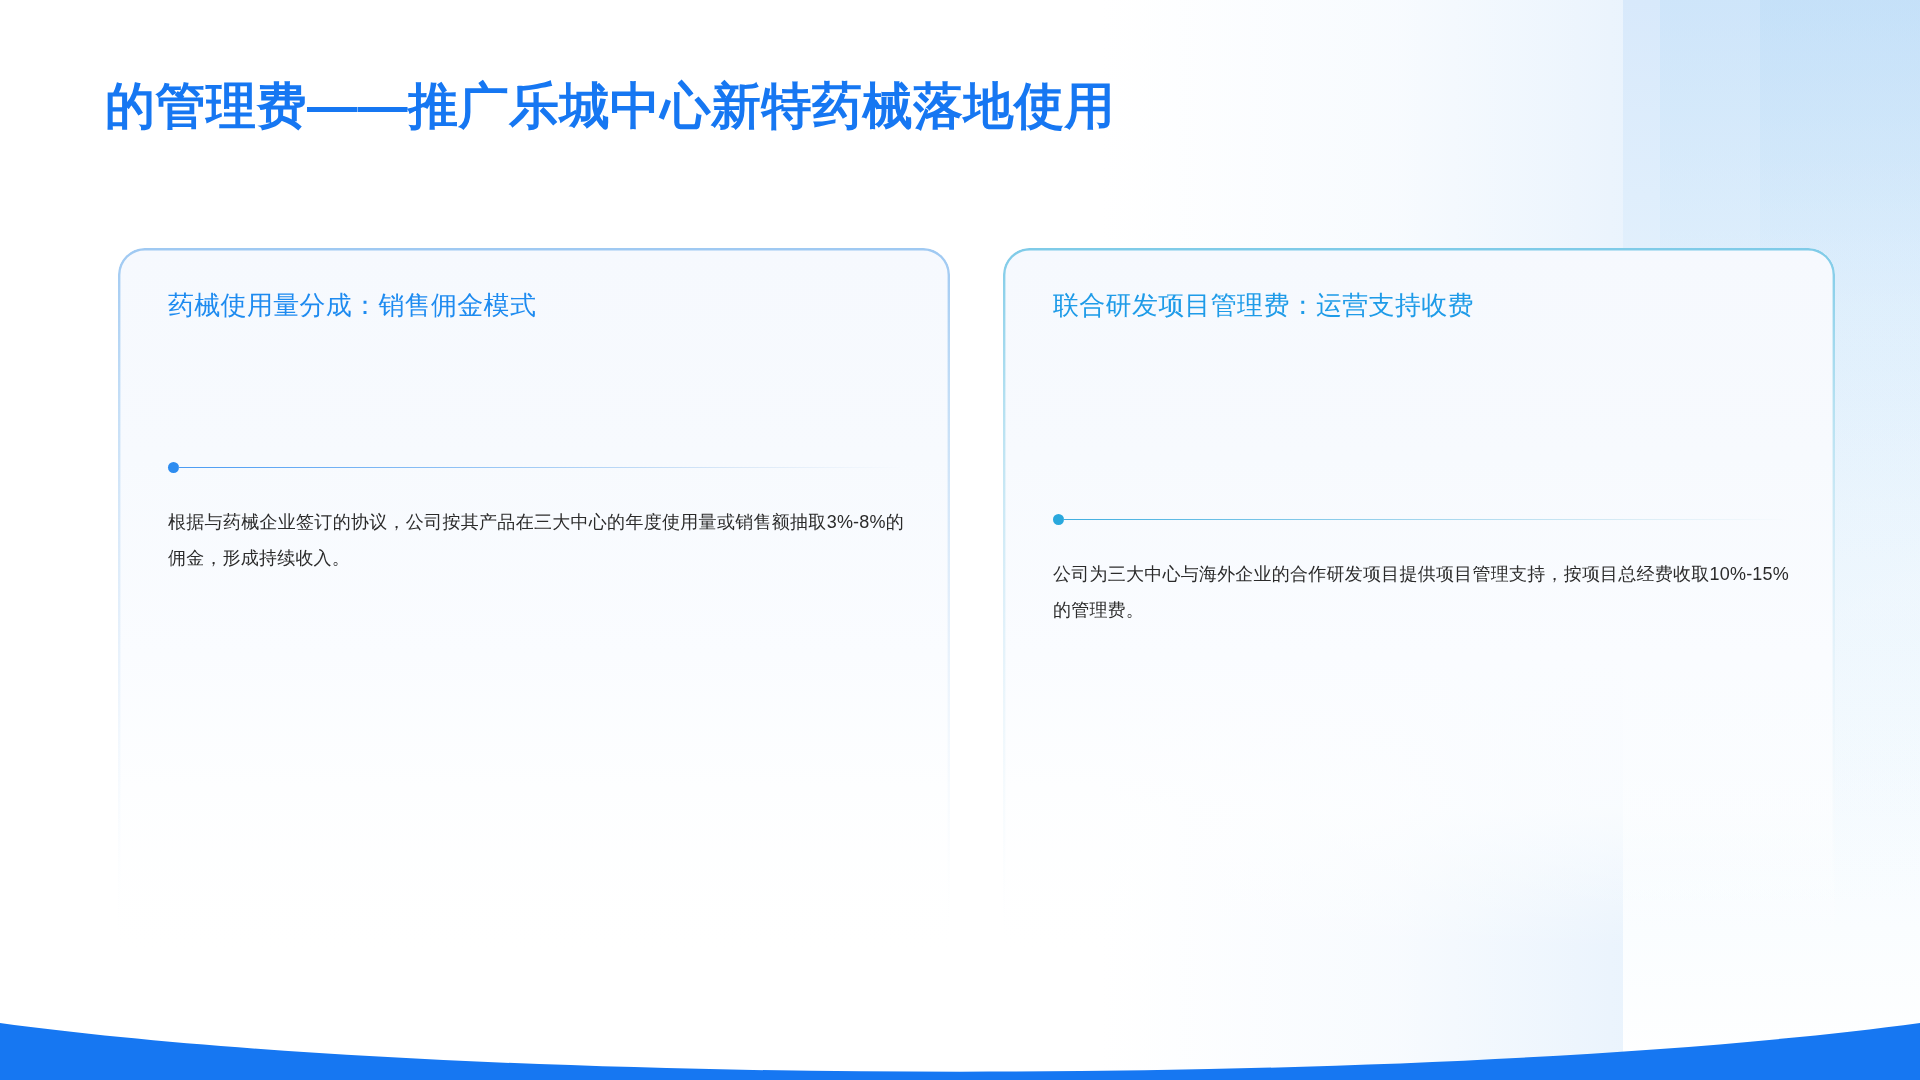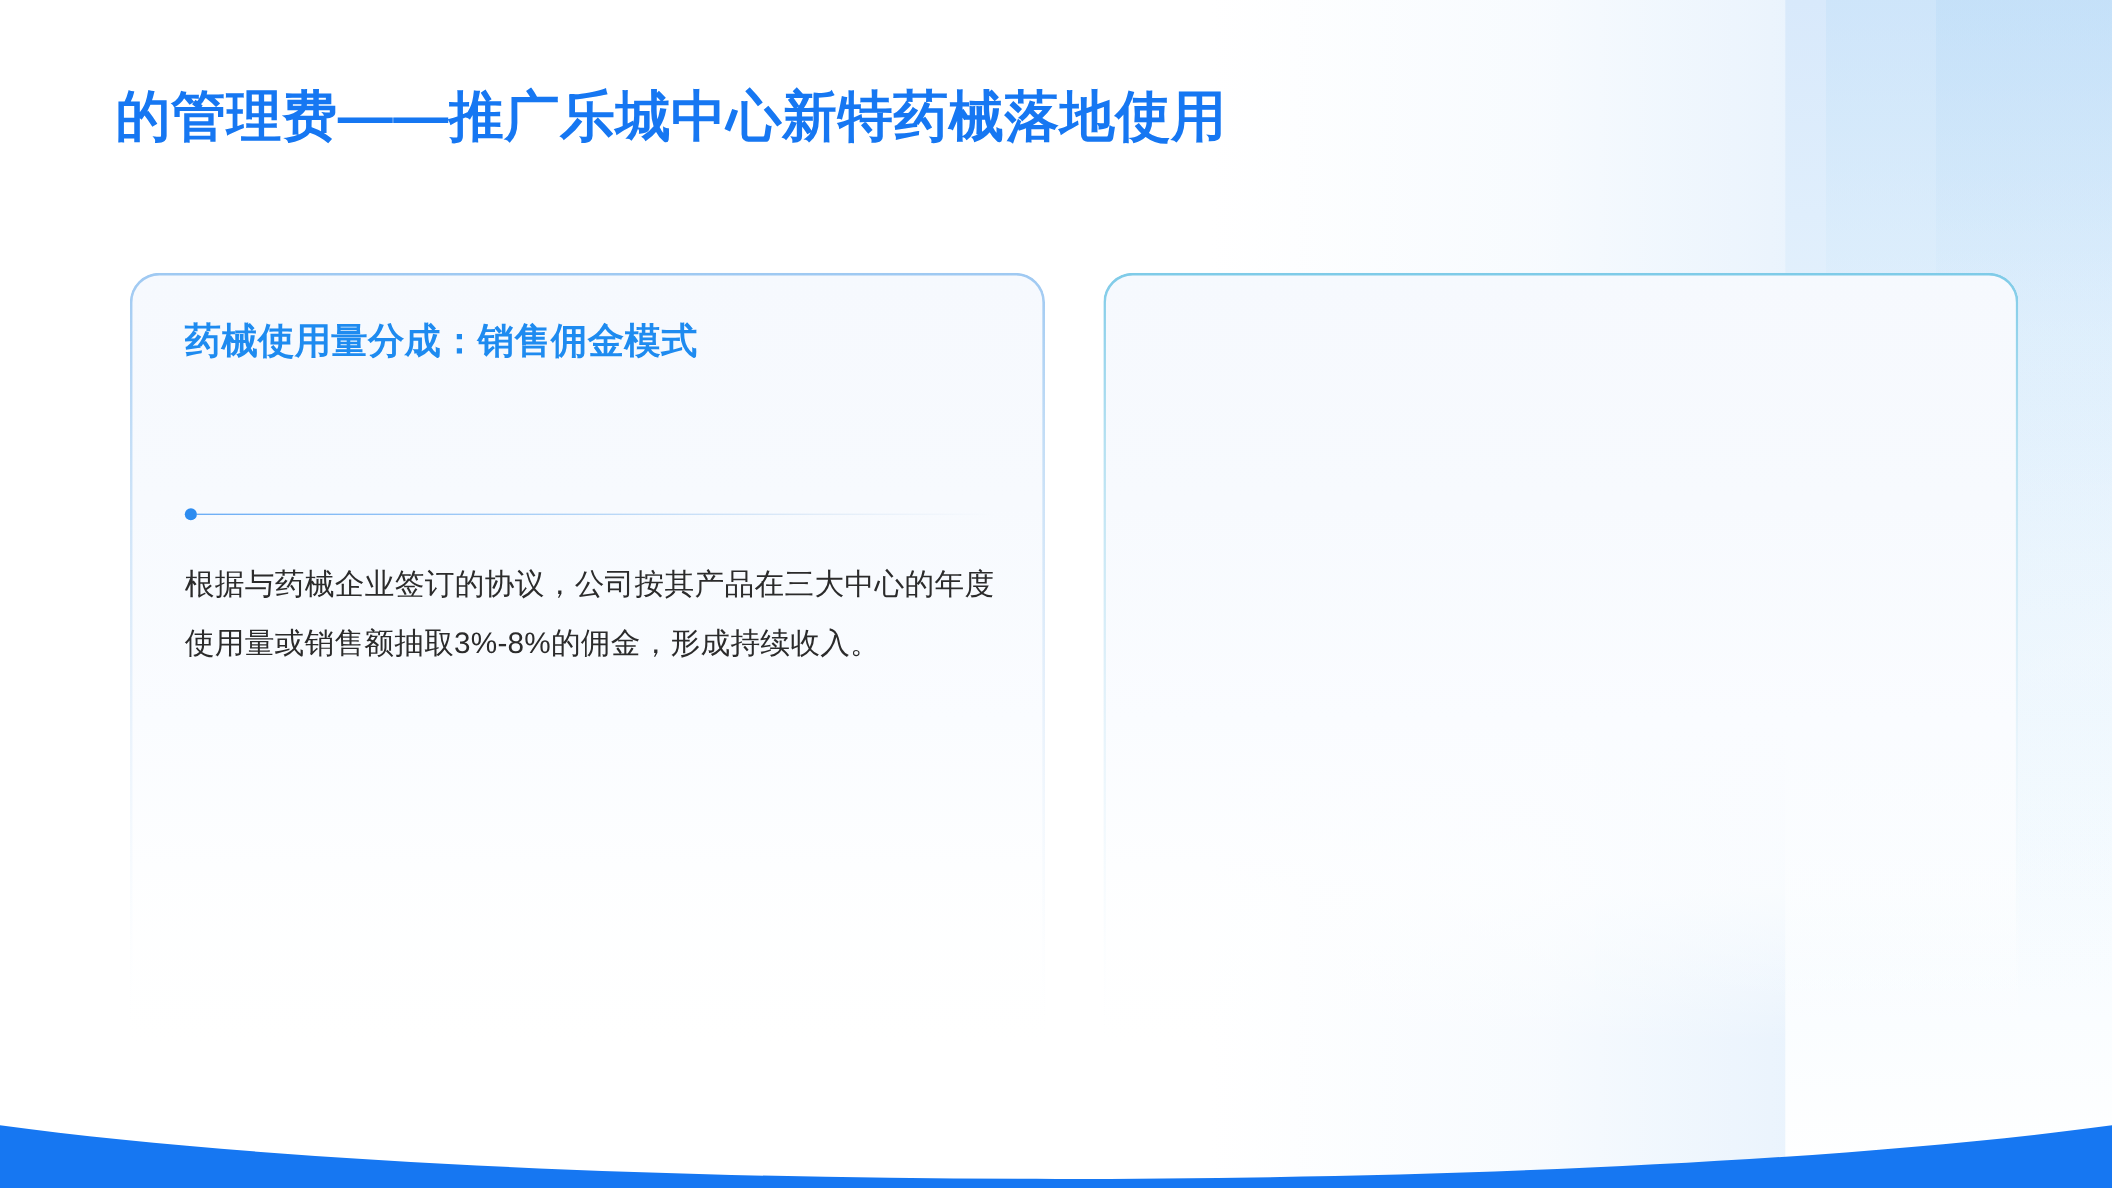--- a/index.html
+++ b/index.html
@@ -161,22 +161,22 @@
     right: 46px;
     top: 0;
     bottom: 0;
   }
 
   .card-title {
     position: absolute;
     left: 0;
     right: 0;
     top: 38px;
-    font-size: 33px;
-    font-weight: 700;
+    font-size: 26px;
+    font-weight: 400;
     line-height: 1.48;
     letter-spacing: 0.3px;
   }
   #card-1 .card-title { color: #1E8BF0; }
   #card-2 .card-title { color: #1E9BE8; }
 
   
   .divider {
     position: absolute;
     left: 0;
@@ -209,21 +209,21 @@
   }
   #card-2 .divider-line {
     background: linear-gradient(90deg, #3FAEE0 0%, #9AD2EC 45%, #d9ecf5 78%, rgba(217,236,245,0) 100%);
   }
 
   .card-body {
     position: absolute;
     left: 0;
     right: 0;
     top: 256px;
-    font-size: 27px;
+    font-size: 18px;
     line-height: 2.0;
     color: #2b2b2b;
     letter-spacing: 0.2px;
     text-align: justify;
   }
   #card-2 .card-body { top: 308px; }
 
 </style>
 </head>
 <body>
@@ -281,15 +281,25 @@
           <stop offset="0%" stop-color="#7FCBE8" stop-opacity="1"></stop>
           <stop offset="22%" stop-color="#A9DCEF" stop-opacity="0.85"></stop>
           <stop offset="55%" stop-color="#CFE9F6" stop-opacity="0.55"></stop>
           <stop offset="82%" stop-color="#E6F3FA" stop-opacity="0.22"></stop>
           <stop offset="100%" stop-color="#FFFFFF" stop-opacity="0"></stop>
         </linearGradient>
       </defs>
       <path d="M1.2,700 L1.2,27 A25.8,25.8 0 0 1 27,1.2 L805,1.2 A25.8,25.8 0 0 1 830.8,27 L830.8,700" fill="none" stroke="url(#g2-stroke)" stroke-width="2.4" vector-effect="non-scaling-stroke"></path>
     </svg>
 
+    <div class="card-inner">
+      <div class="card-title">联合研发项目管理费：运营支持收费</div>
+
+      <div class="divider">
+        <span class="divider-dot"></span>
+        <span class="divider-line"></span>
+      </div>
+
+      <div class="card-body">公司为三大中心与海外企业的合作研发项目提供项目管理支持，按项目总经费收取10%-15%的管理费。</div>
+    </div>
   </div>
 
 </div>
 
 </body></html>

